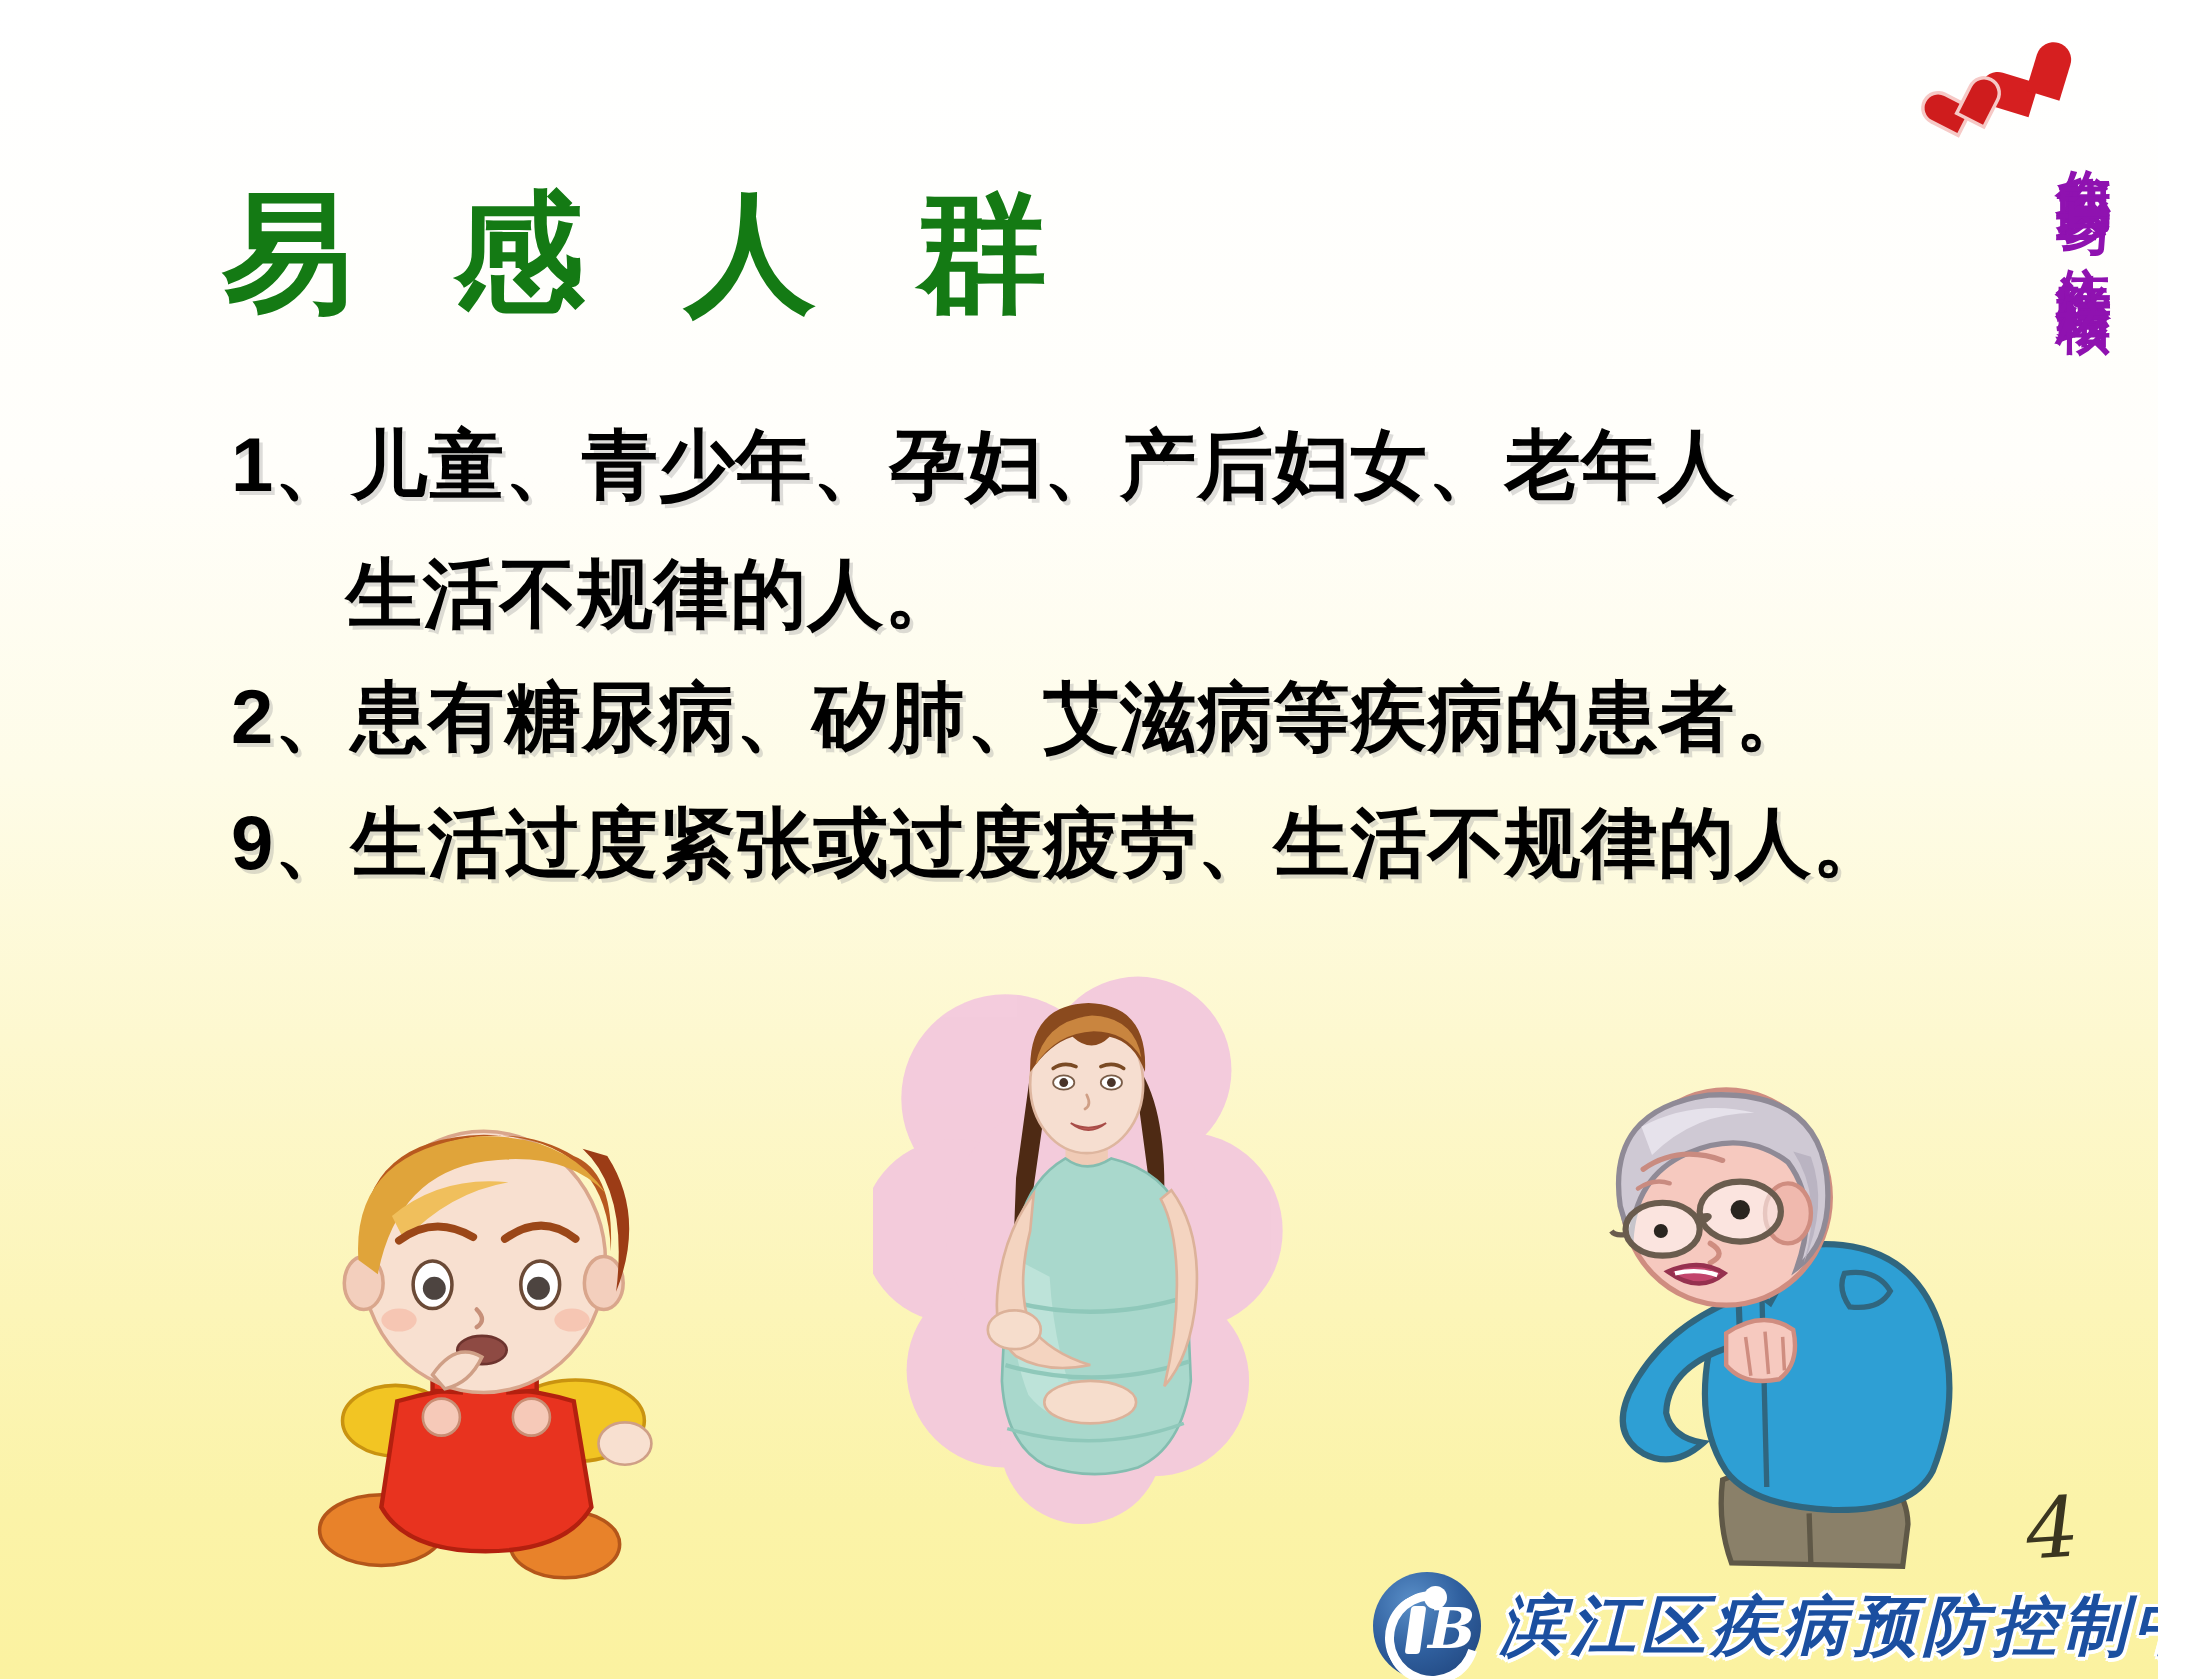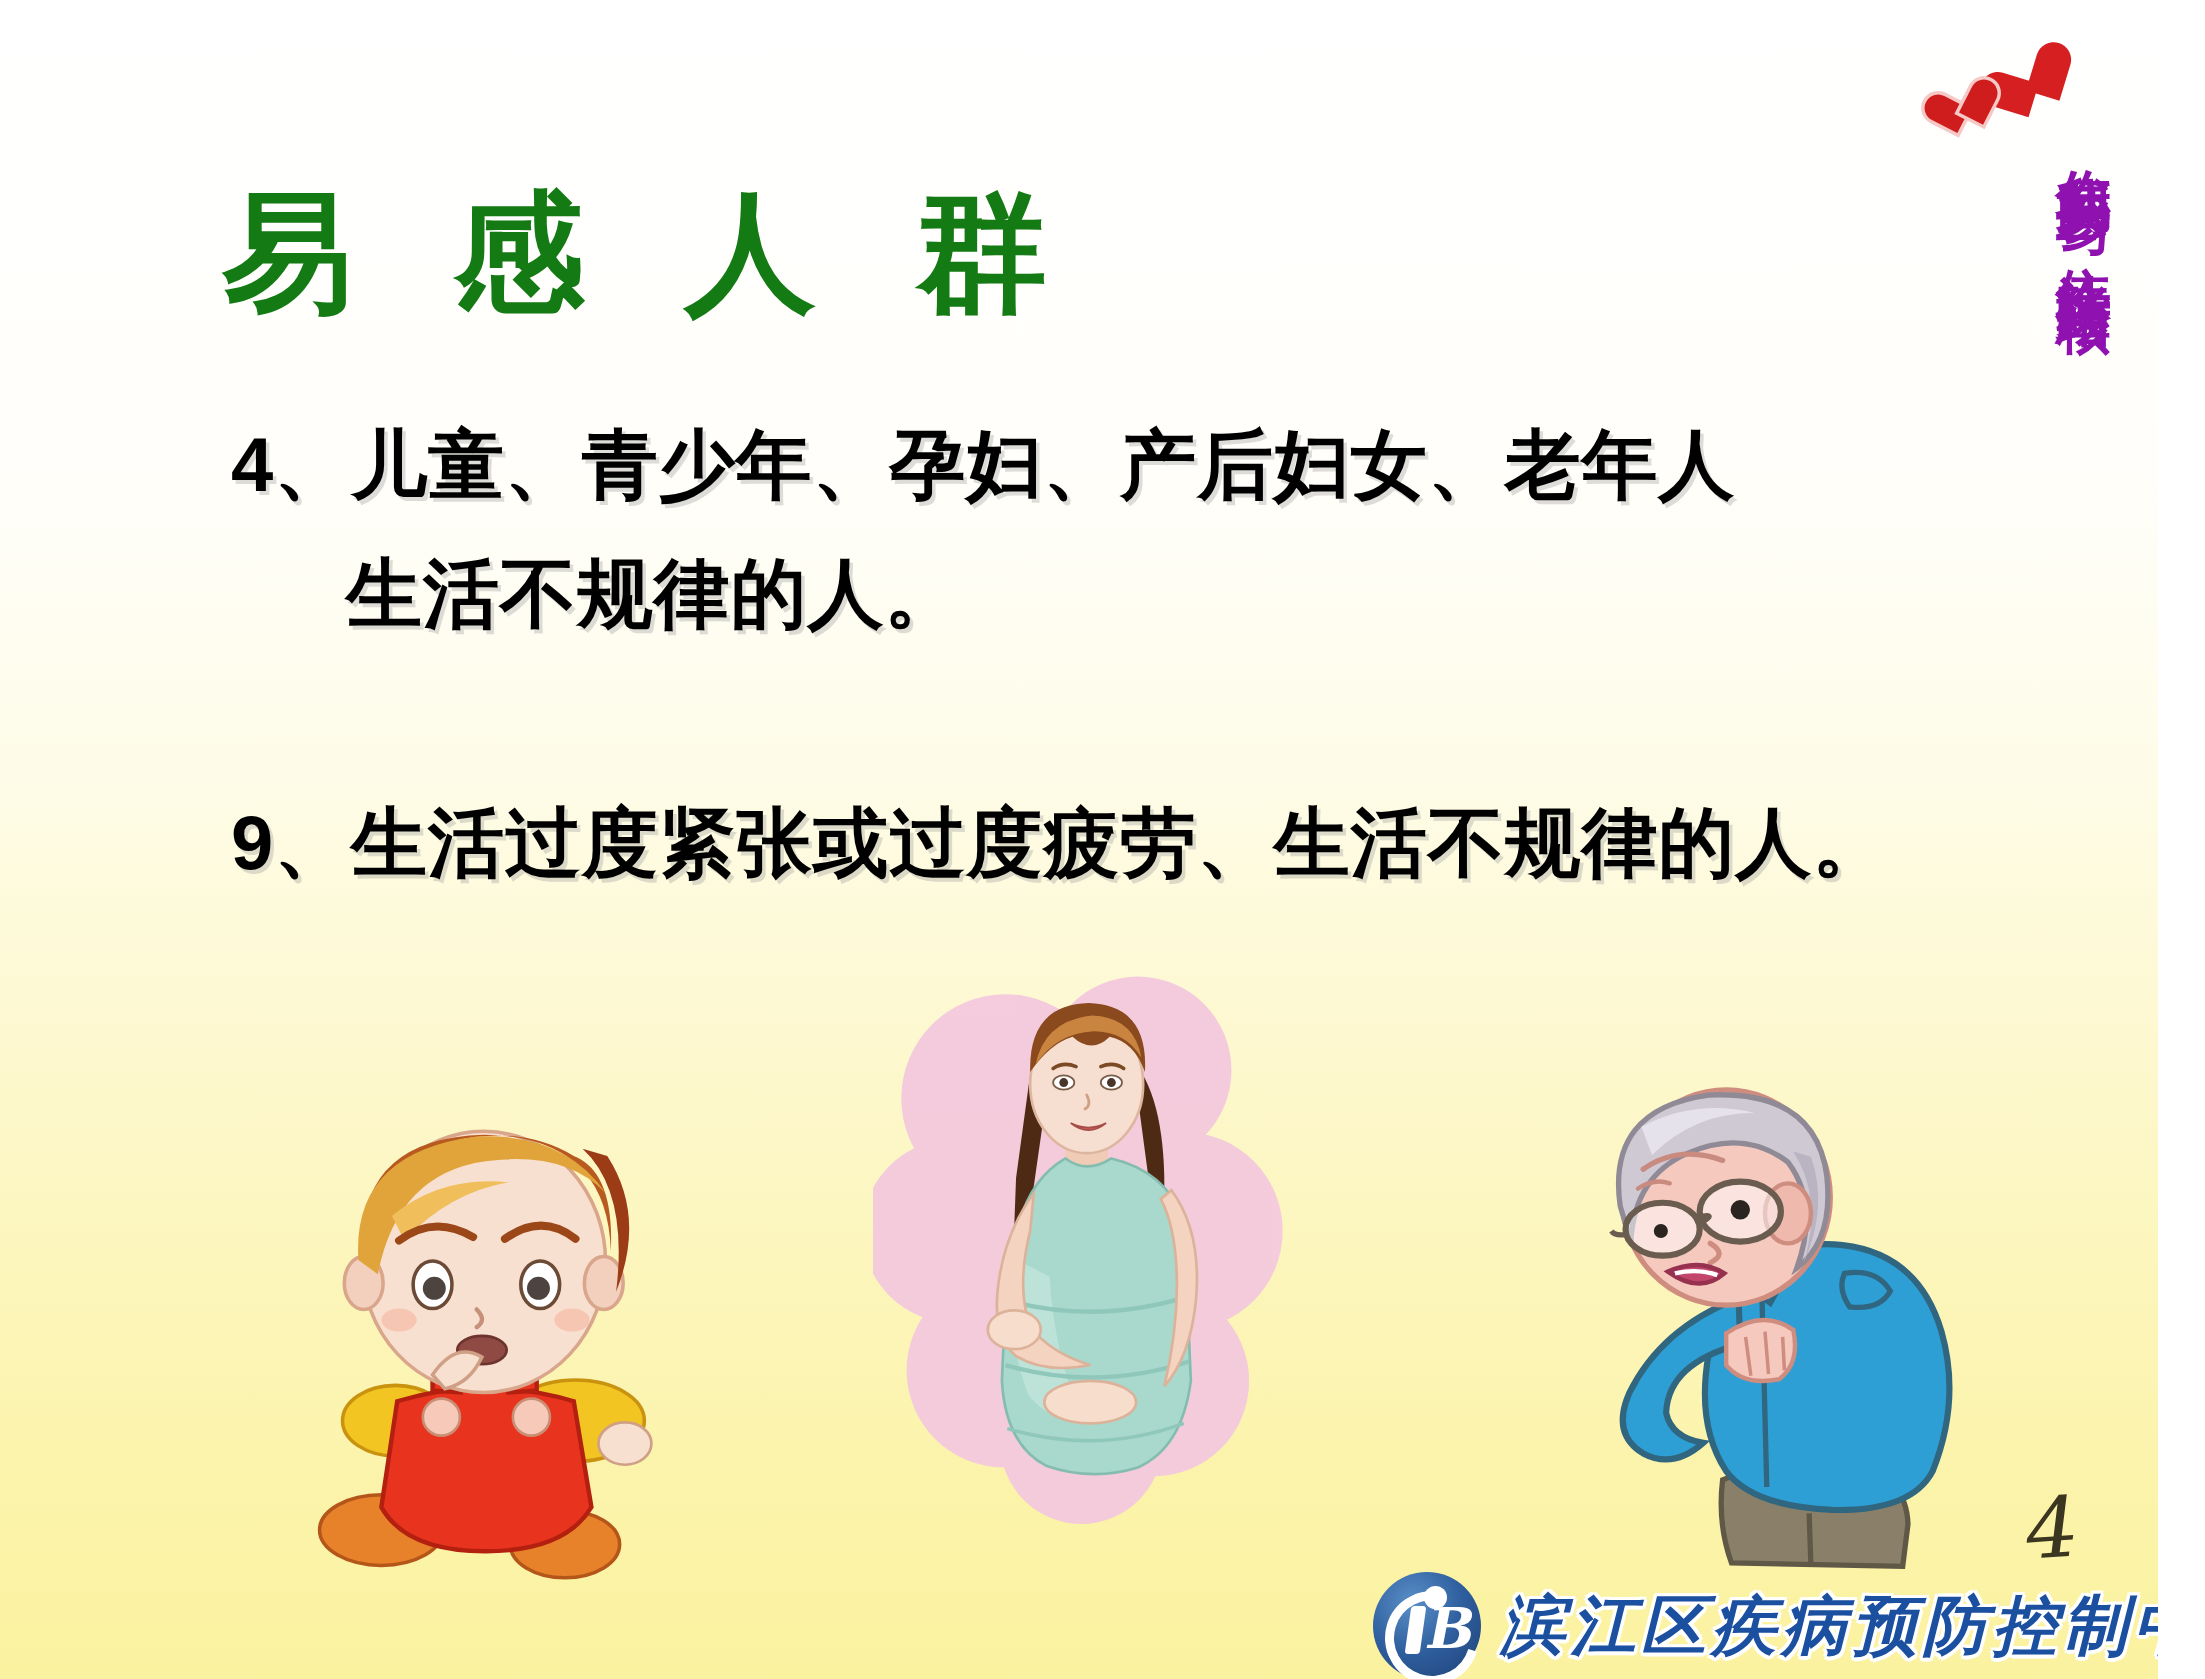--- a/index.html
+++ b/index.html
@@ -190,22 +190,23 @@
       -3.5px  0   0 #ffffff,  3.5px  0   0 #ffffff;
   }
 </style>
 </head>
 <body>
 
 <div id="slide">
 
   <div class="title">易 感 人 群</div>
 
-  <div class="bullet b1">4、儿童、青少年、孕妇、产后妇女、老年人</div>
+  <div class="bullet b1">1、儿童、青少年、孕妇、产后妇女、老年人</div>
   <div class="bullet b1b">生活不规律的人。</div>
+  <div class="bullet b2">2、患有糖尿病、矽肺、艾滋病等疾病的患者。</div>
   <div class="bullet b3">9、生活过度紧张或过度疲劳、生活不规律的人。</div>
 
   <div class="hearts">
     <div class="heart big"></div>
     <div class="heart small"></div>
   </div>
 
   <div class="vslogan">你我共同参与　依法防控结核</div>
 
   <svg class="fig" id="child" viewBox="0 0 420 545">

